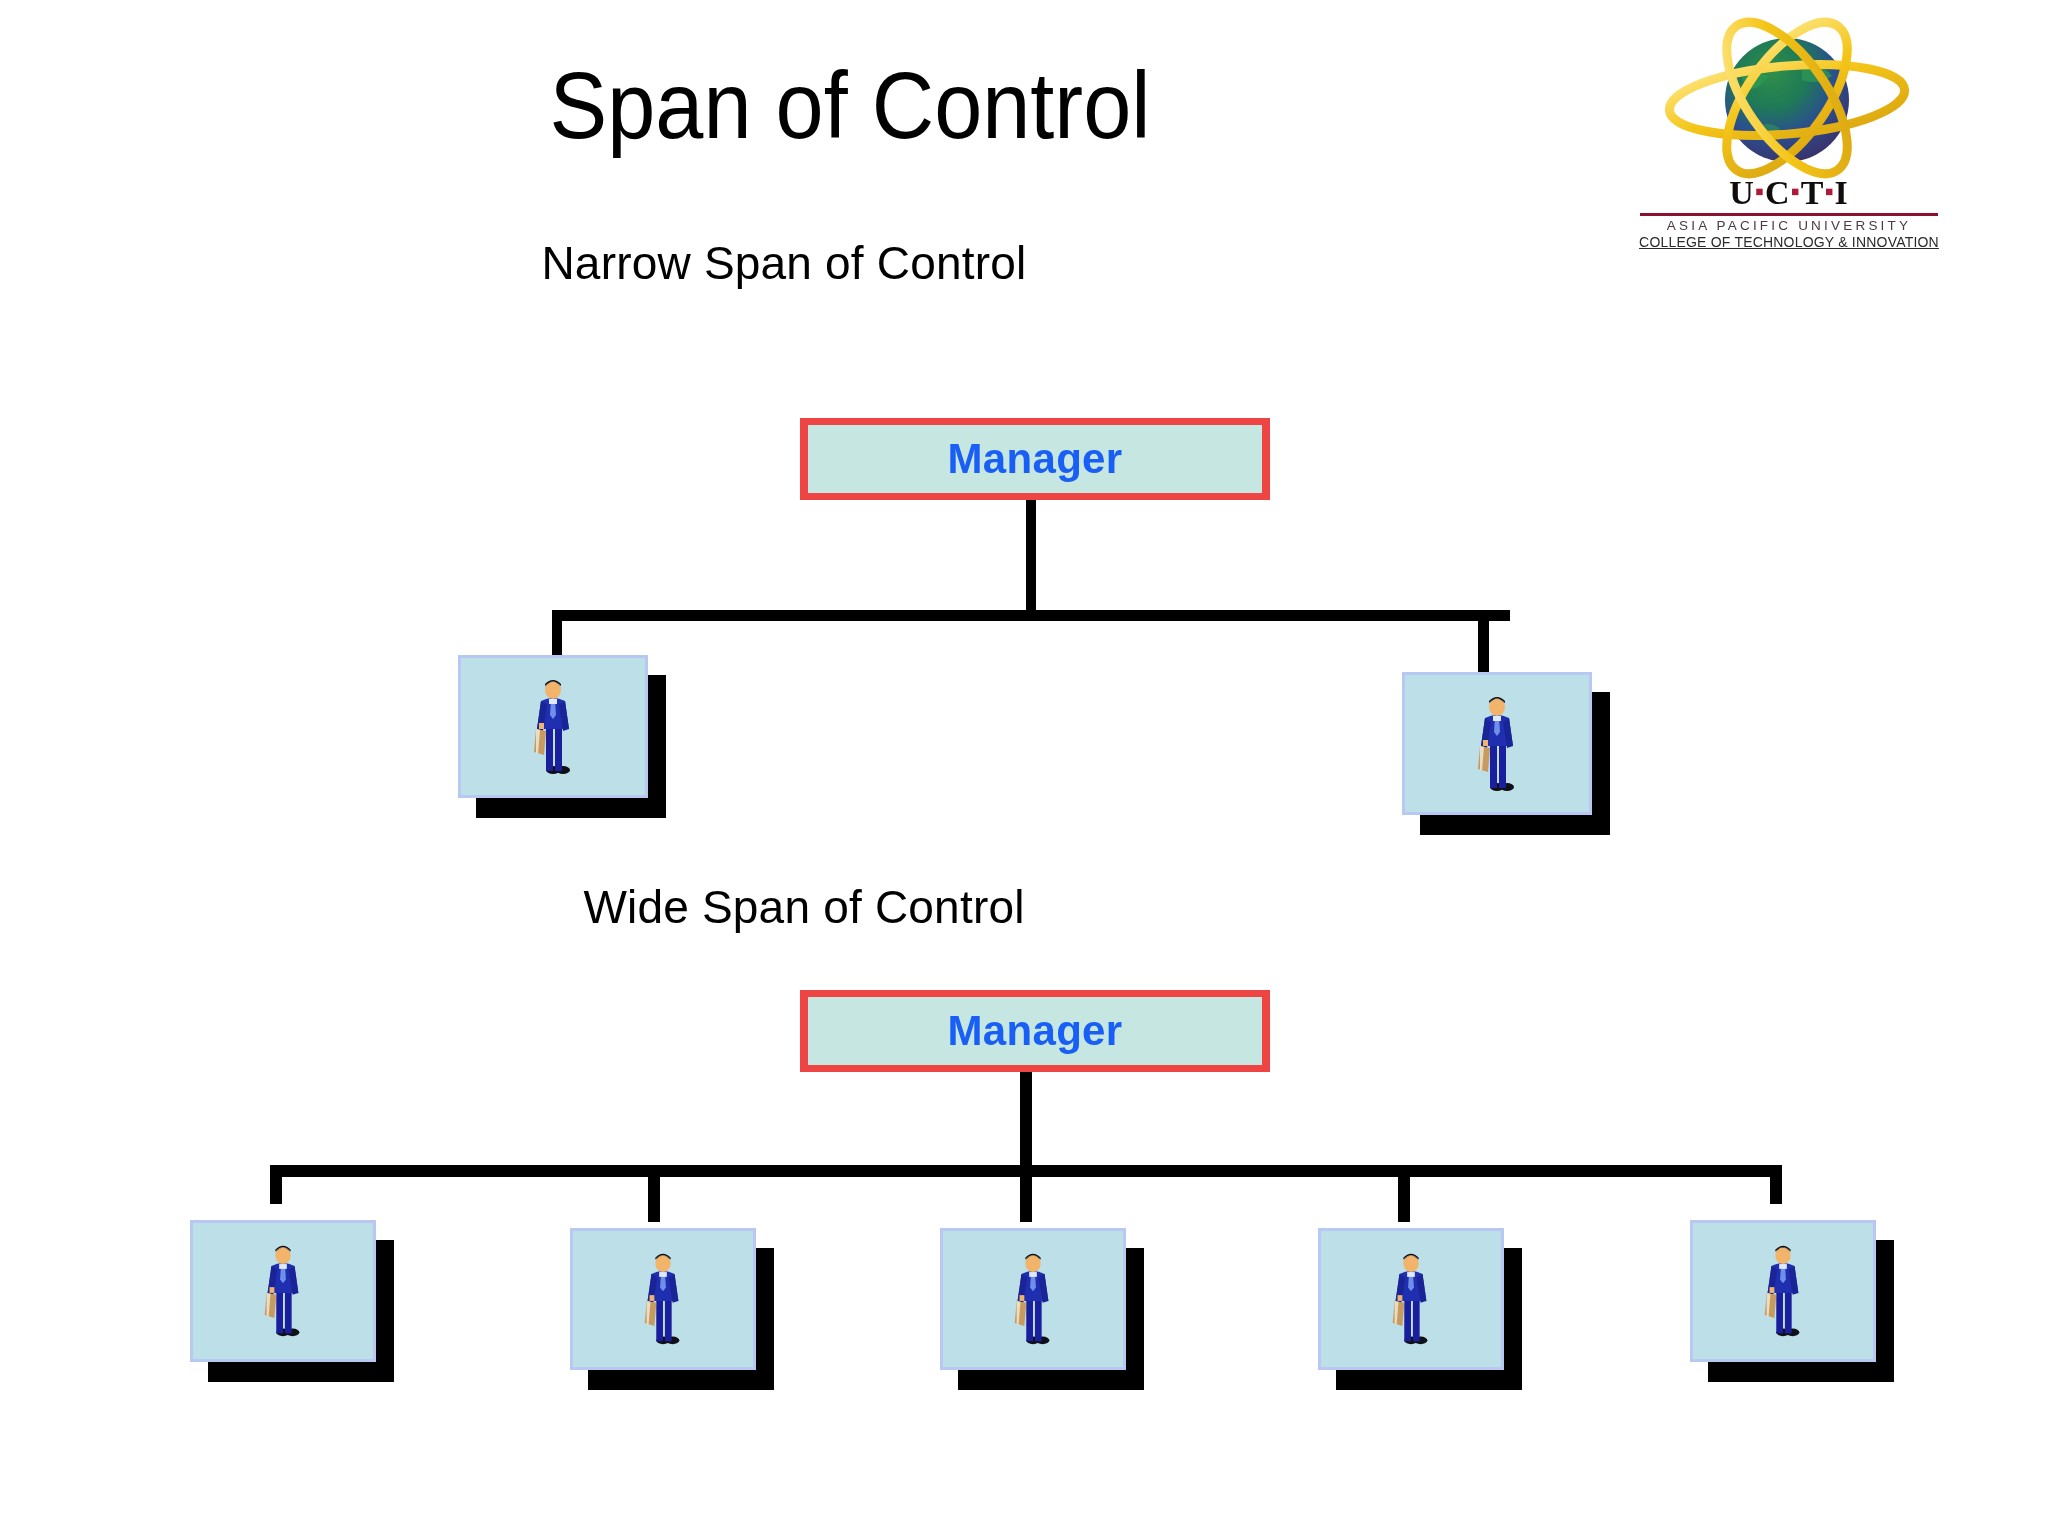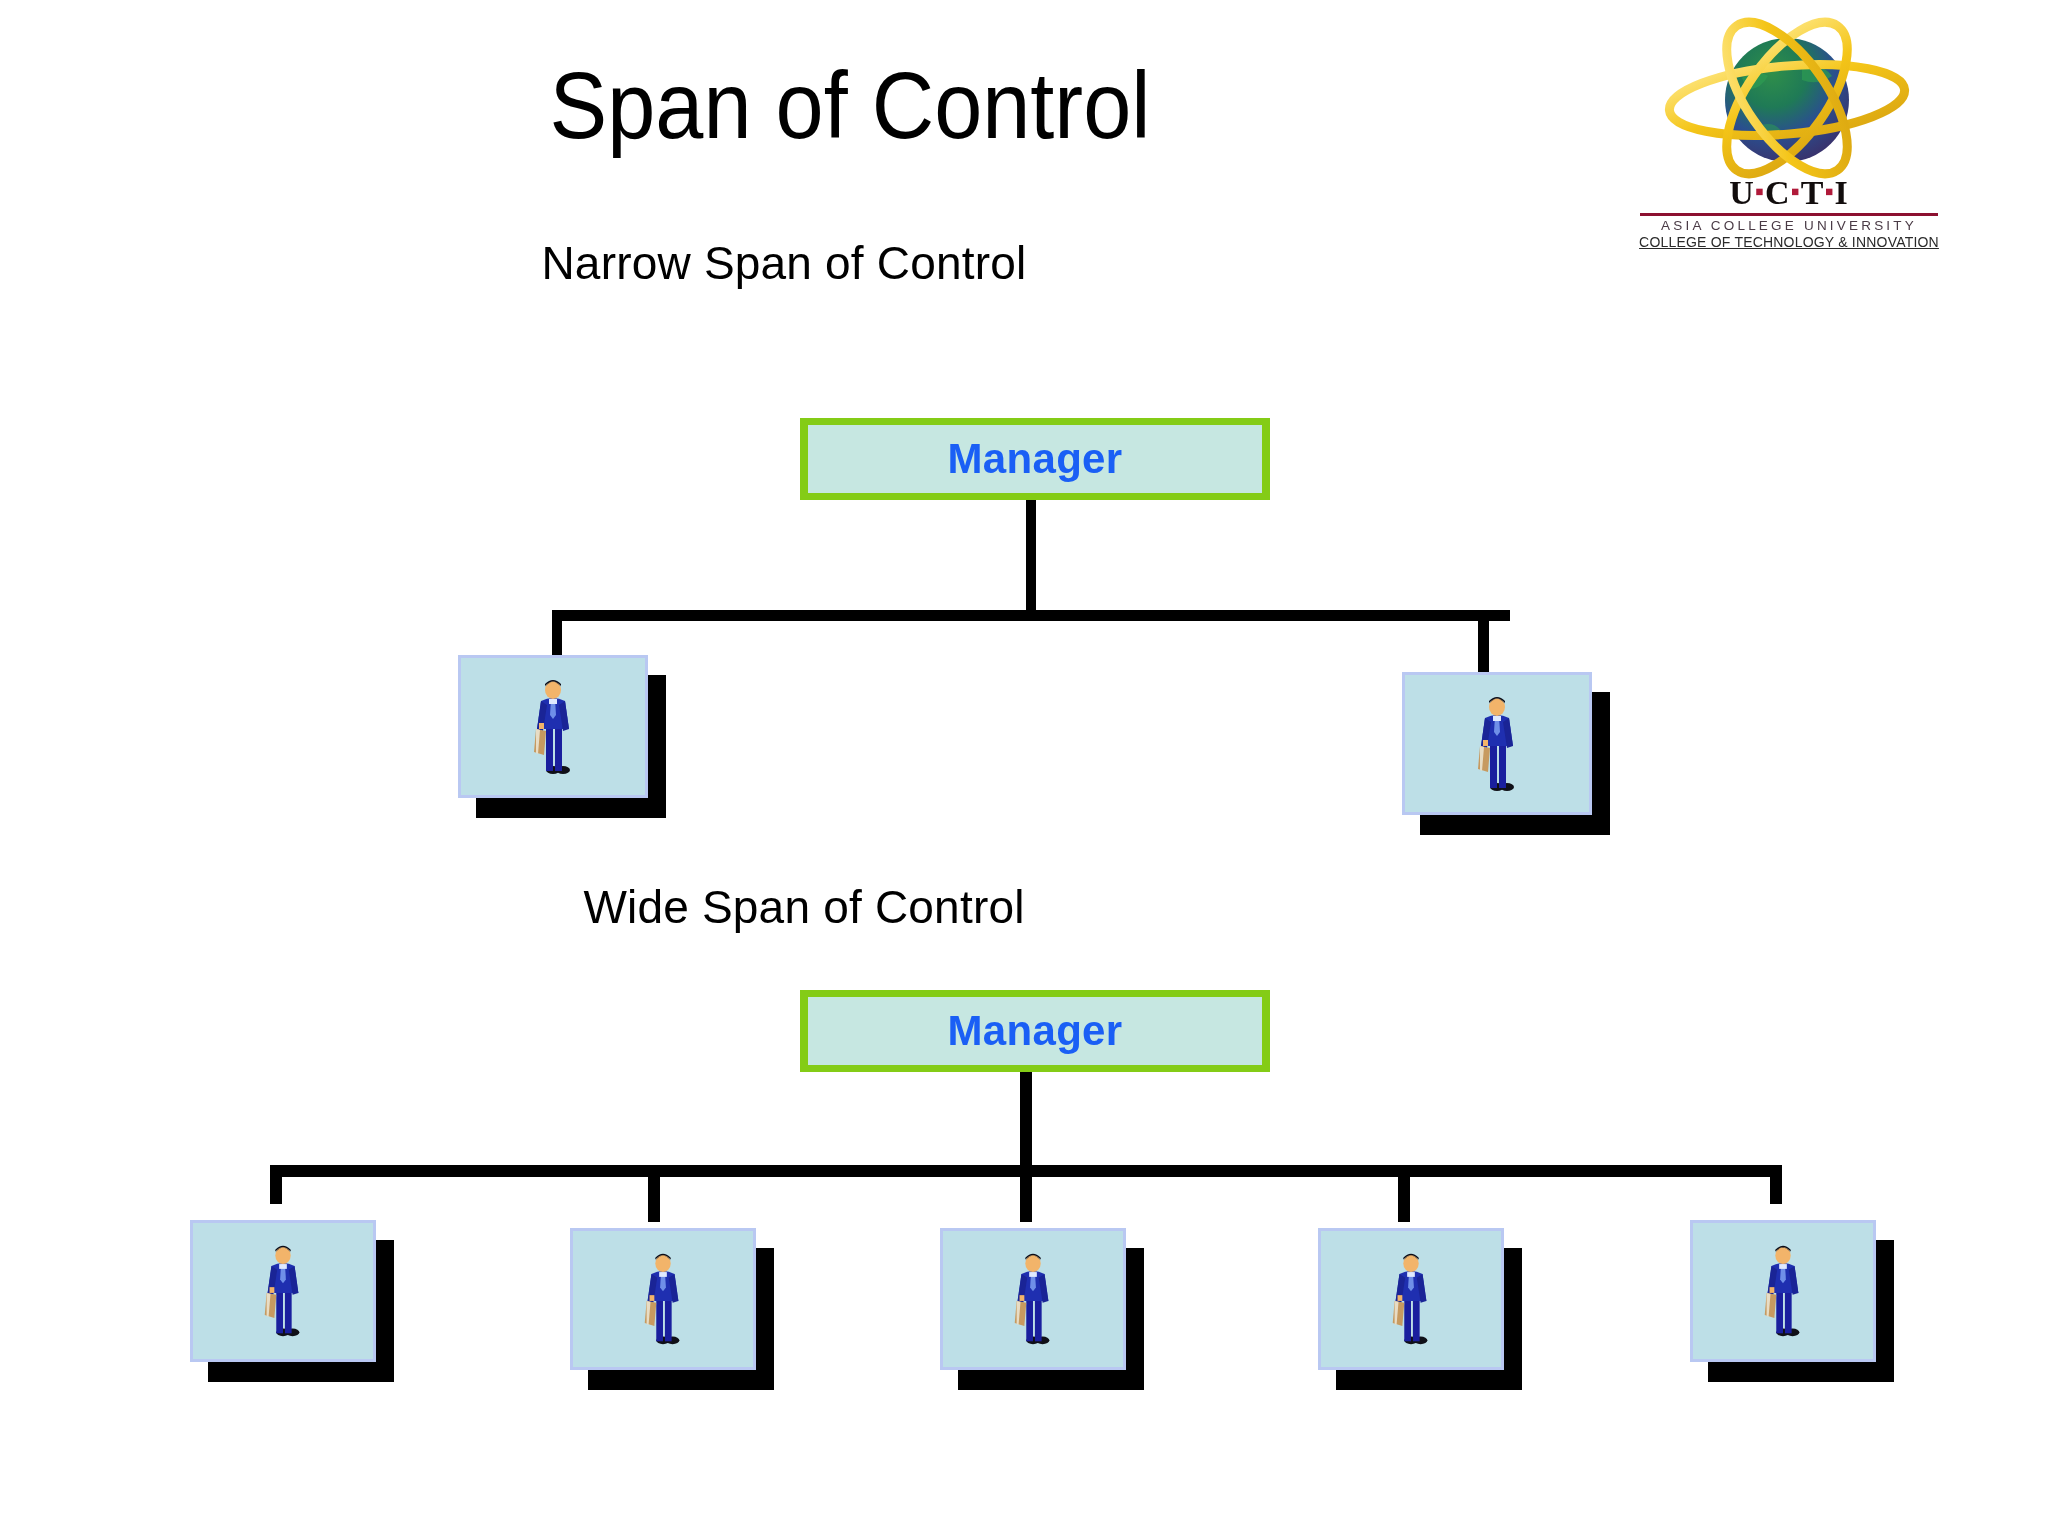--- a/index.html
+++ b/index.html
@@ -23,21 +23,21 @@
     white-space:nowrap;letter-spacing:.2px;
   }
   #cap-narrow{left:0;top:236px;width:2048px;text-align:center;
               transform:translateX(-240px);}
   #cap-wide{left:0;top:880px;width:2048px;text-align:center;
             transform:translateX(-220px);}
 
   
   .mgr-box{
     position:absolute;
-    background:#84cc16;
+    background:#ef4444;
     padding:7px 8px;
     box-sizing:border-box;
     text-align:center;
   }
   .mgr-inner{
     width:100%;height:100%;
     background:#c6e7e1;
     display:flex;align-items:center;justify-content:center;
   }
   .mgr-label{
@@ -131,21 +131,21 @@
         <ellipse cx="125" cy="92" rx="118" ry="34" transform="rotate(-5 125 92)"></ellipse>
         <ellipse cx="125" cy="90" rx="40" ry="88" transform="rotate(35 125 90)"></ellipse>
         <ellipse cx="125" cy="90" rx="40" ry="88" transform="rotate(-35 125 90)"></ellipse>
       </g>
     </svg>
     <div id="logo-wordmark">
       <div class="ucti-line ucti-main">
         <span>U</span><span class="ucti-dot">▪</span><span>C</span><span class="ucti-dot">▪</span><span>T</span><span class="ucti-dot">▪</span><span>I</span>
       </div>
       <div class="ucti-rule"></div>
-      <div class="ucti-line ucti-sub1">ASIA COLLEGE UNIVERSITY</div>
+      <div class="ucti-line ucti-sub1">ASIA PACIFIC UNIVERSITY</div>
       <div class="ucti-line ucti-sub2">COLLEGE OF TECHNOLOGY &amp; INNOVATION</div>
     </div>
   </div>
 
   <div class="section-caption" id="cap-narrow">Narrow Span of Control</div>
 
   <div class="mgr-box" id="mgr-narrow">
     <div class="mgr-inner">
       <span class="mgr-label">Manager</span>
     </div>

